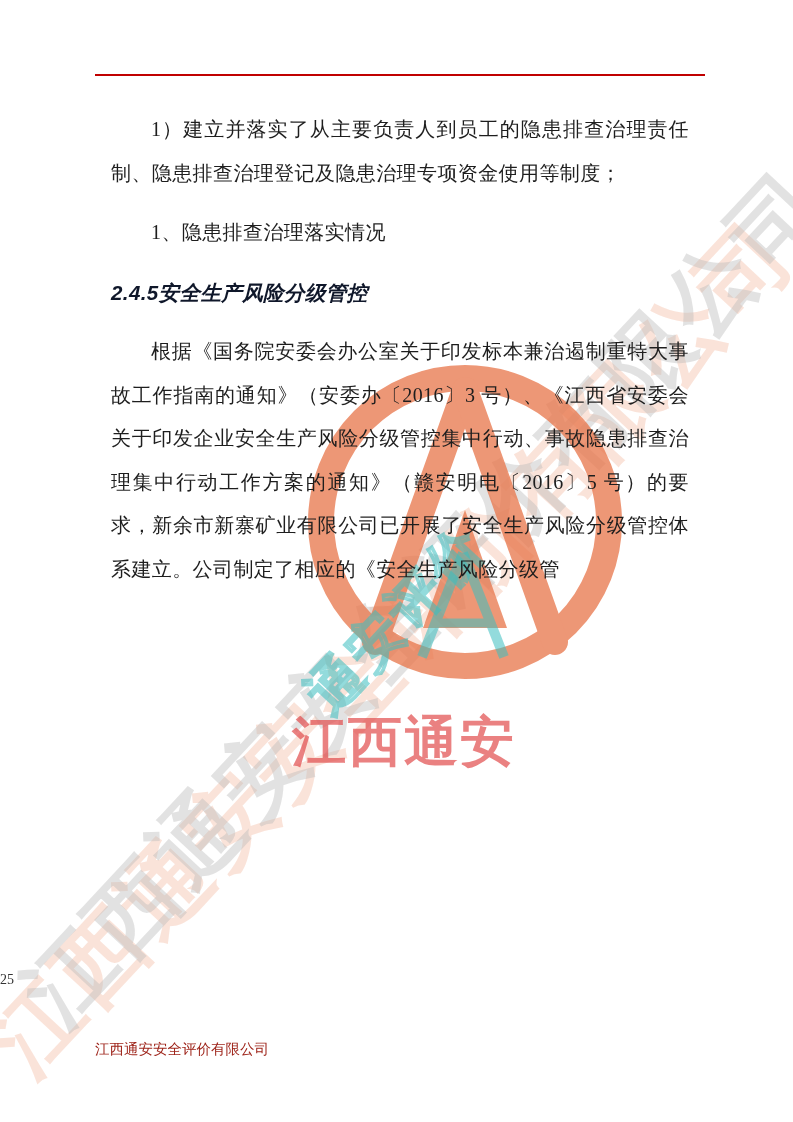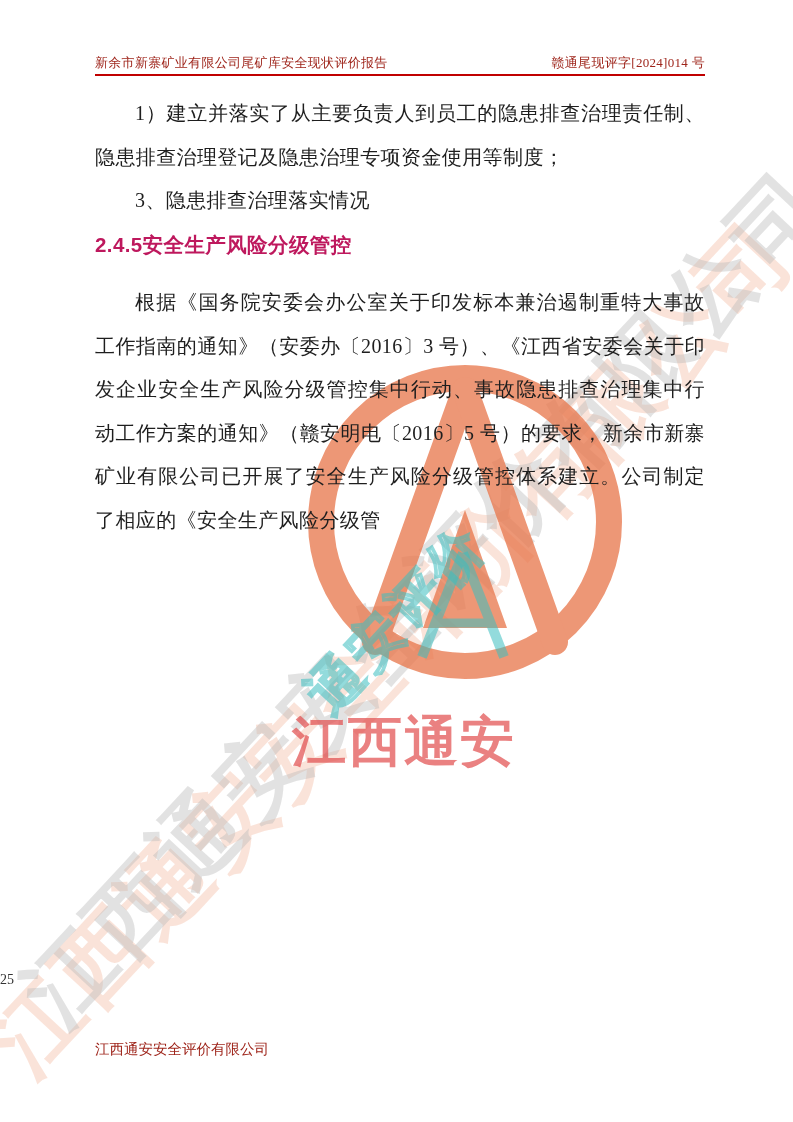--- a/index.html
+++ b/index.html
@@ -39,40 +39,36 @@
     left:292px; top:706px; width:300px;
     font-size:54px; font-weight:bold; letter-spacing:2px; white-space:nowrap;
     color:#e25151; opacity:0.72; font-family:"Liberation Sans",sans-serif;
   }
   
   .body-text {
     position:absolute; z-index:2; left:95px; top:92px; width:610px;
     font-size:20px; line-height:43.5px; color:#1e1e1e; text-align:justify;
     letter-spacing:0.4px;
   }
-  .body-text p { text-indent:2em; margin:0; }
+  .body-text p { text-indent:2em; margin:16px; }
   .body-text .heading {
     font-weight:bold; text-indent:0; font-size:20.5px; margin-bottom:15px;
-    font-family:"Liberation Sans","DejaVu Sans",sans-serif; color:#be185d;
+    font-family:"Liberation Sans","DejaVu Sans",sans-serif; color:#0f172a;font-style:italic;
   }
   
   .footer-company { position:absolute; z-index:2; left:95px; top:1040px;
     font-size:14.5px; color:#9e241a; }
   .footer-page { position:absolute; z-index:2; left:0; top:972px; width:100%;
     text-align:left; font-size:14px; color:#333; }
 </style>
 </head>
 <body>
 
 <div class="page">
 
-  <div class="header">
-    <span>新余市新寨矿业有限公司尾矿库安全现状评价报告</span>
-    <span>赣通尾现评字[2024]014 号</span>
-  </div>
   <div class="header-rule"></div>
 
   <div class="wm wm-diag-orange">江西通安安全评价有限公司</div>
   <div class="wm wm-diag-gray">江西通安安全评价有限公司</div>
 
   <svg class="wm wm-logo" viewBox="0 0 324 324" xmlns="http://www.w3.org/2000/svg">
     <circle cx="162" cy="162" r="144" fill="none" stroke="#e97a50" stroke-width="26"></circle>
     <path d="M162 30 L72 282" stroke="#e97a50" stroke-width="26" fill="none" stroke-linecap="round"></path>
     <path d="M162 30 L252 282" stroke="#e97a50" stroke-width="26" fill="none" stroke-linecap="round"></path>
     <path d="M162 150 L120 268 L204 268 Z" fill="#e97a50"></path>
@@ -82,21 +78,21 @@
     <path d="M55 8 L14 112" stroke="#3bbfc0" stroke-width="10" fill="none"></path>
     <path d="M55 8 L96 112" stroke="#3bbfc0" stroke-width="10" fill="none"></path>
     <path d="M30 78 L80 78" stroke="#3bbfc0" stroke-width="9" fill="none"></path>
   </svg>
   <div class="wm wm-teal">通安评价</div>
 
   <div class="wm wm-stamp">江西通安</div>
 
   <div class="body-text">
     <p>1）建立并落实了从主要负责人到员工的隐患排查治理责任制、隐患排查治理登记及隐患治理专项资金使用等制度；</p>
-    <p>3、隐患排查治理落实情况</p>
+    <p>1、隐患排查治理落实情况</p>
     <p class="heading">2.4.5安全生产风险分级管控</p>
     <p>根据《国务院安委会办公室关于印发标本兼治遏制重特大事故工作指南的通知》（安委办〔2016〕3 号）、《江西省安委会关于印发企业安全生产风险分级管控集中行动、事故隐患排查治理集中行动工作方案的通知》（赣安明电〔2016〕5 号）的要求，新余市新寨矿业有限公司已开展了安全生产风险分级管控体系建立。公司制定了相应的《安全生产风险分级管</p>
   </div>
 
   <div class="footer-page">25</div>
   <div class="footer-company">江西通安安全评价有限公司</div>
 
 </div>
 
 </body></html>

